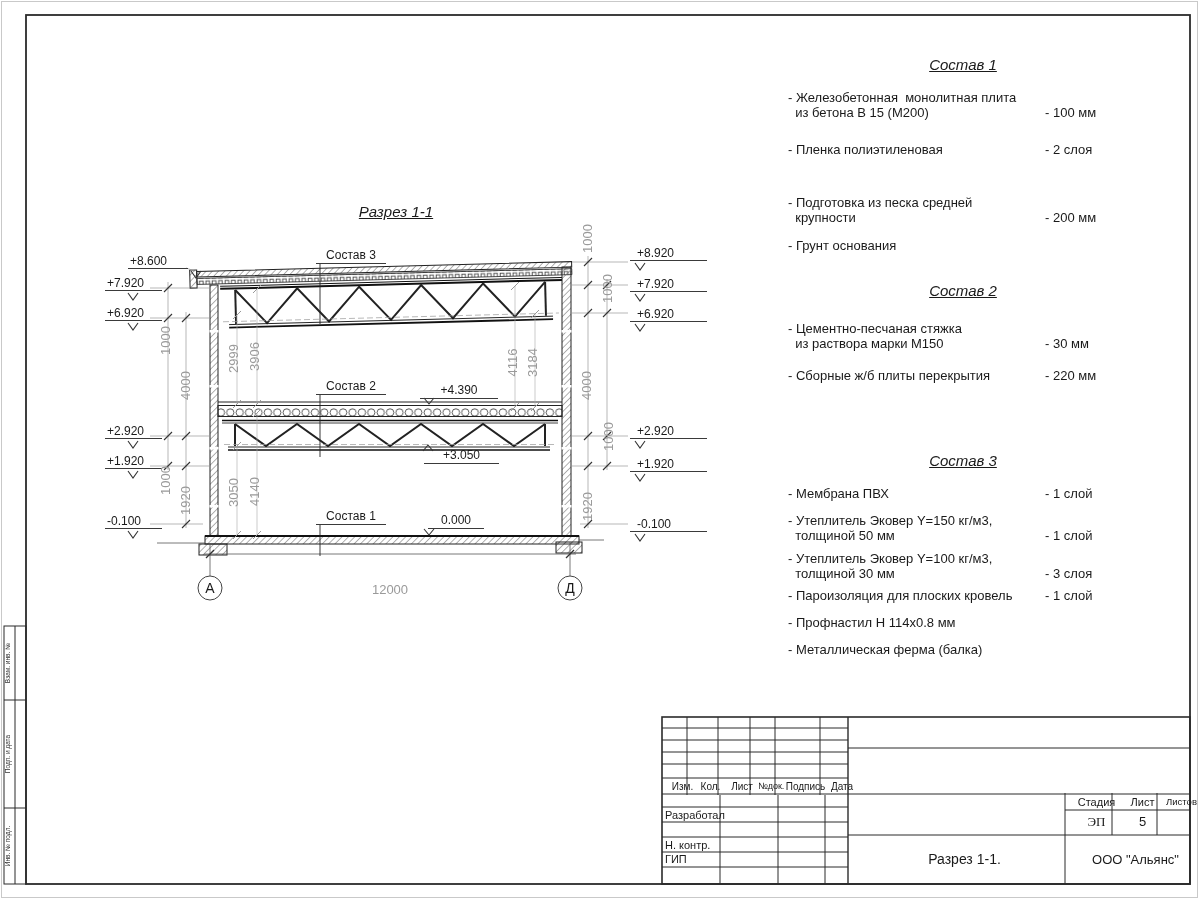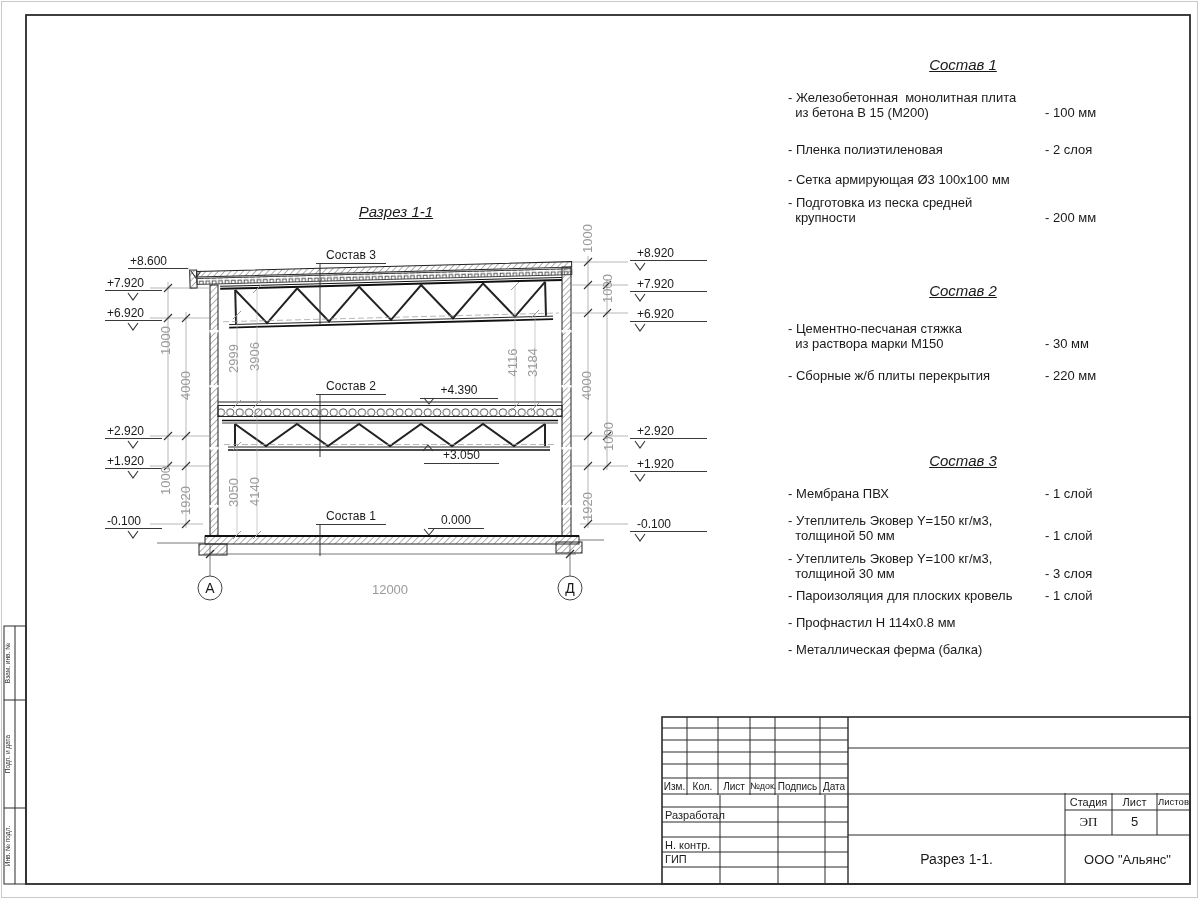--- a/index.html
+++ b/index.html
@@ -23,21 +23,21 @@
   
   .axis{width:24px;height:24px;font-size:14px;text-align:center;line-height:24px;}
   
   .list-block{width:372px;font-size:13px;}
   .list-title{position:absolute;left:0;width:350px;text-align:center;font-style:italic;
               font-size:15px;text-decoration:underline;}
   .li{position:absolute;left:0;width:372px;white-space:pre-wrap;line-height:1.18;}
   .li .val{position:absolute;left:257px;bottom:0;white-space:nowrap;}
   
   .tb{font-size:11px;white-space:nowrap;}
-  .tb-c{text-align:center;}
+  .tb-c{text-align:center;padding-left:8px;}
   .tb-big{font-size:14px;}
   .tb-med{font-size:13px;}
   
   .stamp{width:80px;height:10px;font-size:6.5px;color:#333;text-align:center;
          transform:rotate(-90deg);white-space:nowrap;}
 </style>
 </head>
 <body>
 
 <div id="sheet">
@@ -297,23 +297,23 @@
 
 <div class="abs t dim-span" style="left:330px;top:556px;width:120px;">12000</div>
 <div class="abs t axis" style="left:198px;top:576px;">А</div>
 <div class="abs t axis" style="left:558px;top:576px;">Д</div>
 
 <div class="abs list-block" style="left:788px;top:52px;height:260px;">
   <div class="list-title" style="top:4px;">Состав 1</div>
   <div class="li" style="top:38px;"><span>- Железобетонная  монолитная плита
   из бетона В 15 (М200)</span><span class="val">- 100 мм</span></div>
   <div class="li" style="top:90px;"><span>- Пленка полиэтиленовая</span><span class="val">-  2 слоя</span></div>
-  <div class="li" style="top:120px;"><span>- Сетка армирующая Ø3 100х100 мм</span><span class="val"></span></div>
   <div class="li" style="top:143px;"><span>- Подготовка из песка средней
   крупности</span><span class="val">- 200 мм</span></div>
+  <div class="li" style="top:186px;"><span>- Грунт основания</span><span class="val"></span></div>
 </div>
 
 <div class="abs list-block" style="left:788px;top:275px;height:145px;">
   <div class="list-title" style="top:7px;">Состав 2</div>
   <div class="li" style="top:46px;"><span>- Цементно-песчаная стяжка
   из раствора марки М150</span><span class="val">- 30 мм</span></div>
   <div class="li" style="top:93px;"><span>- Сборные ж/б плиты перекрытия</span><span class="val">- 220 мм</span></div>
 </div>
 
 <div class="abs list-block" style="left:788px;top:445px;height:225px;">

